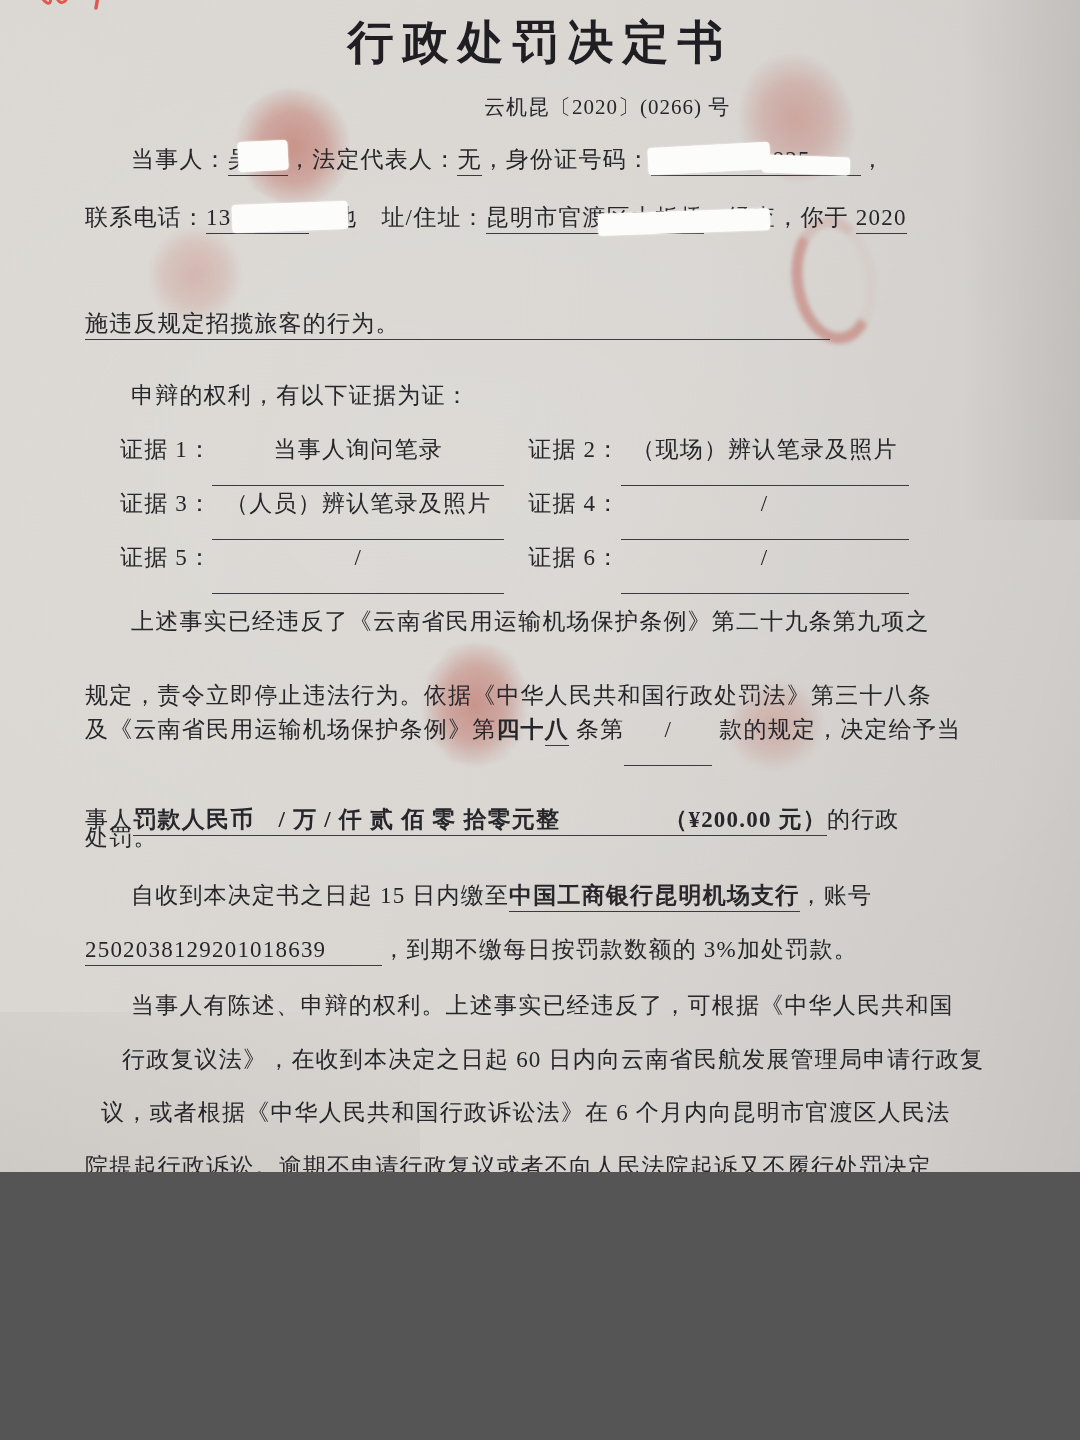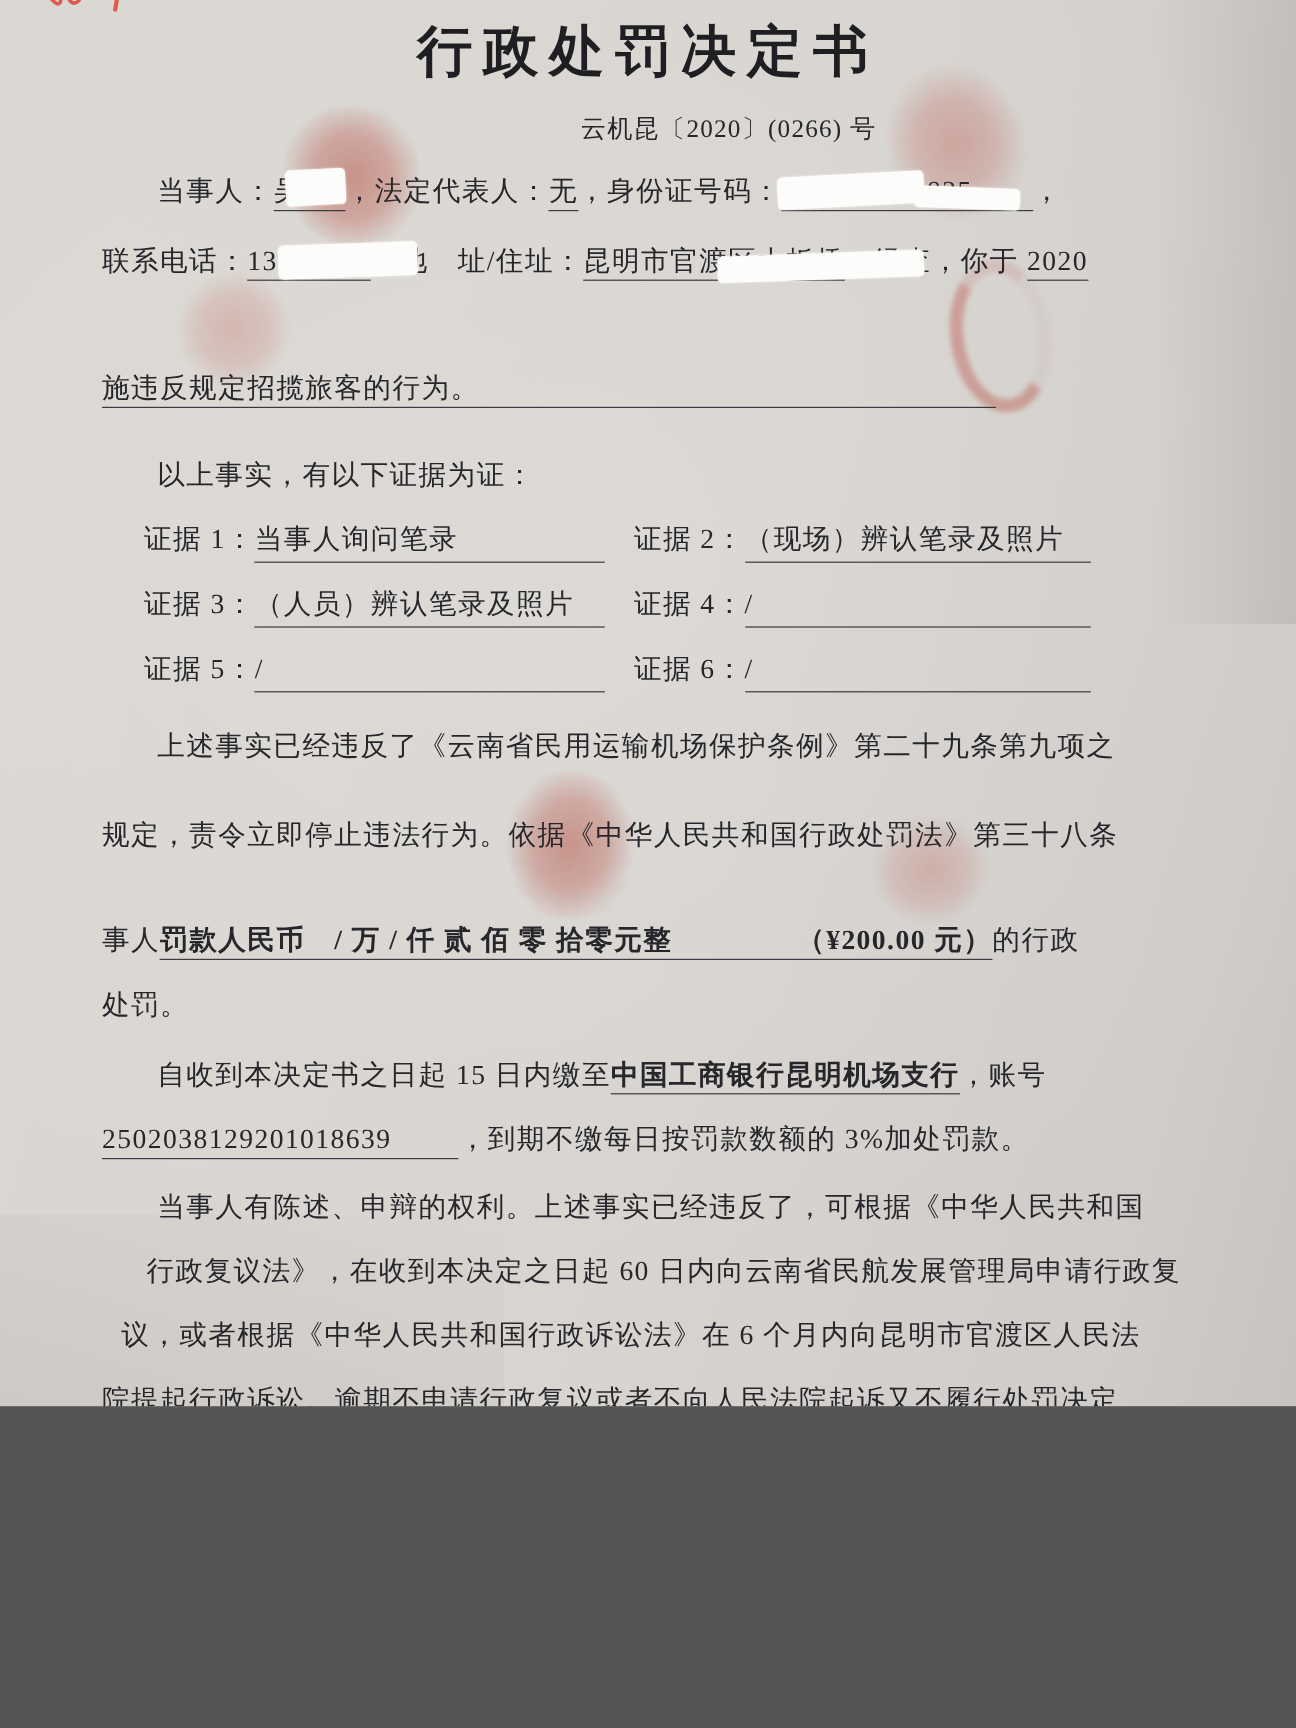--- a/index.html
+++ b/index.html
@@ -12,21 +12,21 @@
   }
   .shade-tr{position:absolute; right:0; top:0; width:120px; height:520px;
     background:linear-gradient(to left, rgba(60,55,50,.10), rgba(60,55,50,0)); }
   .shade-bl{position:absolute; left:0; bottom:0; width:420px; height:160px;
     background:linear-gradient(to top right, rgba(60,55,50,.08), rgba(60,55,50,0)); }
   .line{position:absolute; white-space:nowrap; font-size:23px; line-height:1.35;
     letter-spacing:1.2px; color:#26262b;}
   .u{border-bottom:1.6px solid #3a3a40; padding-bottom:3px;}
   .b{font-weight:700;}
   .fill{display:inline-block; height:4px;}
-  .cell{display:inline-block; border-bottom:1.6px solid #3a3a40; padding-bottom:3px;}
+  .cell{display:inline-block; text-align:center; border-bottom:1.6px solid #3a3a40; padding-bottom:20px;}
   .title{font-size:46px; font-weight:700; letter-spacing:9px; color:#1e1e23;}
   .docnum{font-size:21px; letter-spacing:1px;}
   .fp{position:absolute; border-radius:50% 50% 46% 54%; mix-blend-mode:multiply; filter:blur(2px);}
   .redact{position:absolute; background:#fcfcfb; border-radius:4px; box-shadow:0 0 2px rgba(255,255,255,.9);}
   .hw{font-family:"DejaVu Sans", sans-serif; font-style:italic; color:#17171c;}
   .seal-wrap{position:absolute; left:678px; top:1180px; width:254px; height:254px;
     transform:rotate(-5deg); mix-blend-mode:multiply; opacity:.92; filter:blur(.3px);}
   .pagenum{font-size:21px;}
   .topmark{position:absolute; left:36px; top:-4px;}
 </style>
@@ -73,40 +73,43 @@
 
   <div class="line" style="left:85px; top:202px;">
     <span>联系电话：</span><span class="u"><span>135</span><span class="fill" style="width:52px;"></span><span>2</span></span><span>，地　址/住址：</span><span class="u"><span>昆明市</span><span>官渡区大板桥</span></span><span>，经查，你于 </span><span class="u">2020</span>
   </div>
 
   <div class="line" style="left:85px; top:308px;">
     <span class="u"><span>施违反规定招揽旅客的行为。</span><span class="fill" style="width:430px;"></span></span>
   </div>
 
   <div class="line" style="left:131px; top:380px;">
-    <span>以上事实，有以下证据为证：</span>
+    <span>申辩的权利，有以下证据为证：</span>
   </div>
 
   <div class="line" style="left:120px; top:434px;">
     <span>证据 1：</span><span class="cell" style="width:292px;">当事人询问笔录</span><span style="display:inline-block; width:24px;"></span><span>证据 2：</span><span class="cell" style="width:288px;">（现场）辨认笔录及照片</span>
   </div>
   <div class="line" style="left:120px; top:488px;">
     <span>证据 3：</span><span class="cell" style="width:292px;">（人员）辨认笔录及照片</span><span style="display:inline-block; width:24px;"></span><span>证据 4：</span><span class="cell" style="width:288px;">/</span>
   </div>
   <div class="line" style="left:120px; top:542px;">
     <span>证据 5：</span><span class="cell" style="width:292px;">/</span><span style="display:inline-block; width:24px;"></span><span>证据 6：</span><span class="cell" style="width:288px;">/</span>
   </div>
 
   <div class="line" style="left:131px; top:606px;">
     <span>上述事实已经违反了《云南省民用运输机场保护条例》第二十九条第九项之</span>
   </div>
   <div class="line" style="left:85px; top:680px;">
     <span>规定，责令立即停止违法行为。依据《中华人民共和国行政处罚法》第三十八条</span>
   </div>
-  <div class="line" style="left:85px; top:768px;">
+  <div class="line" style="left:85px; top:714px;">
+    <span>及《云南省民用运输机场保护条例》第</span><span class="b">四十</span><span class="b u">八</span><span> 条第</span><span class="cell" style="width:88px;">/</span><span> 款的规定，决定给予当</span>
+  </div>
+  <div class="line" style="left:85px; top:804px;">
     <span>事人</span><span class="u"><span class="b">罚款人民币　/ 万 / 仟 贰 佰 零 拾零元整</span><span class="fill" style="width:104px;"></span><span class="b">（¥200.00 元）</span></span><span>的行政</span>
   </div>
   <div class="line" style="left:85px; top:822px;">
     <span>处罚。</span>
   </div>
 
   <div class="line" style="left:131px; top:880px;">
     <span>自收到本决定书之日起 15 日内缴至</span><span class="b u">中国工商银行昆明机场支行</span><span>，账号</span>
   </div>
   <div class="line" style="left:85px; top:934px;">

